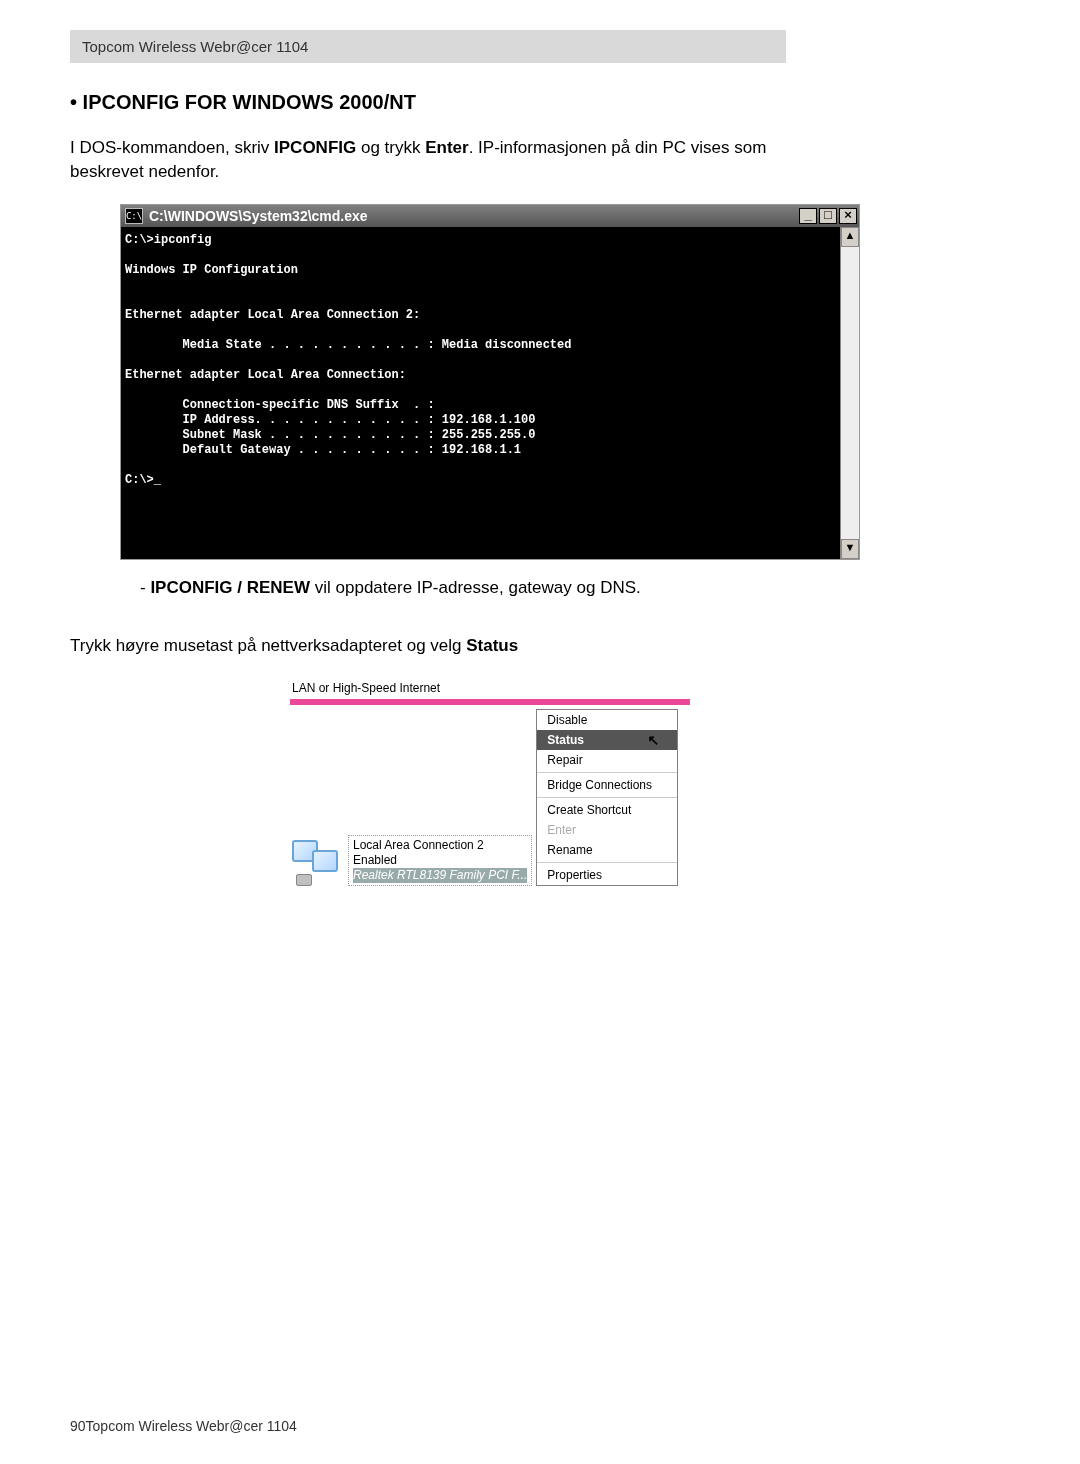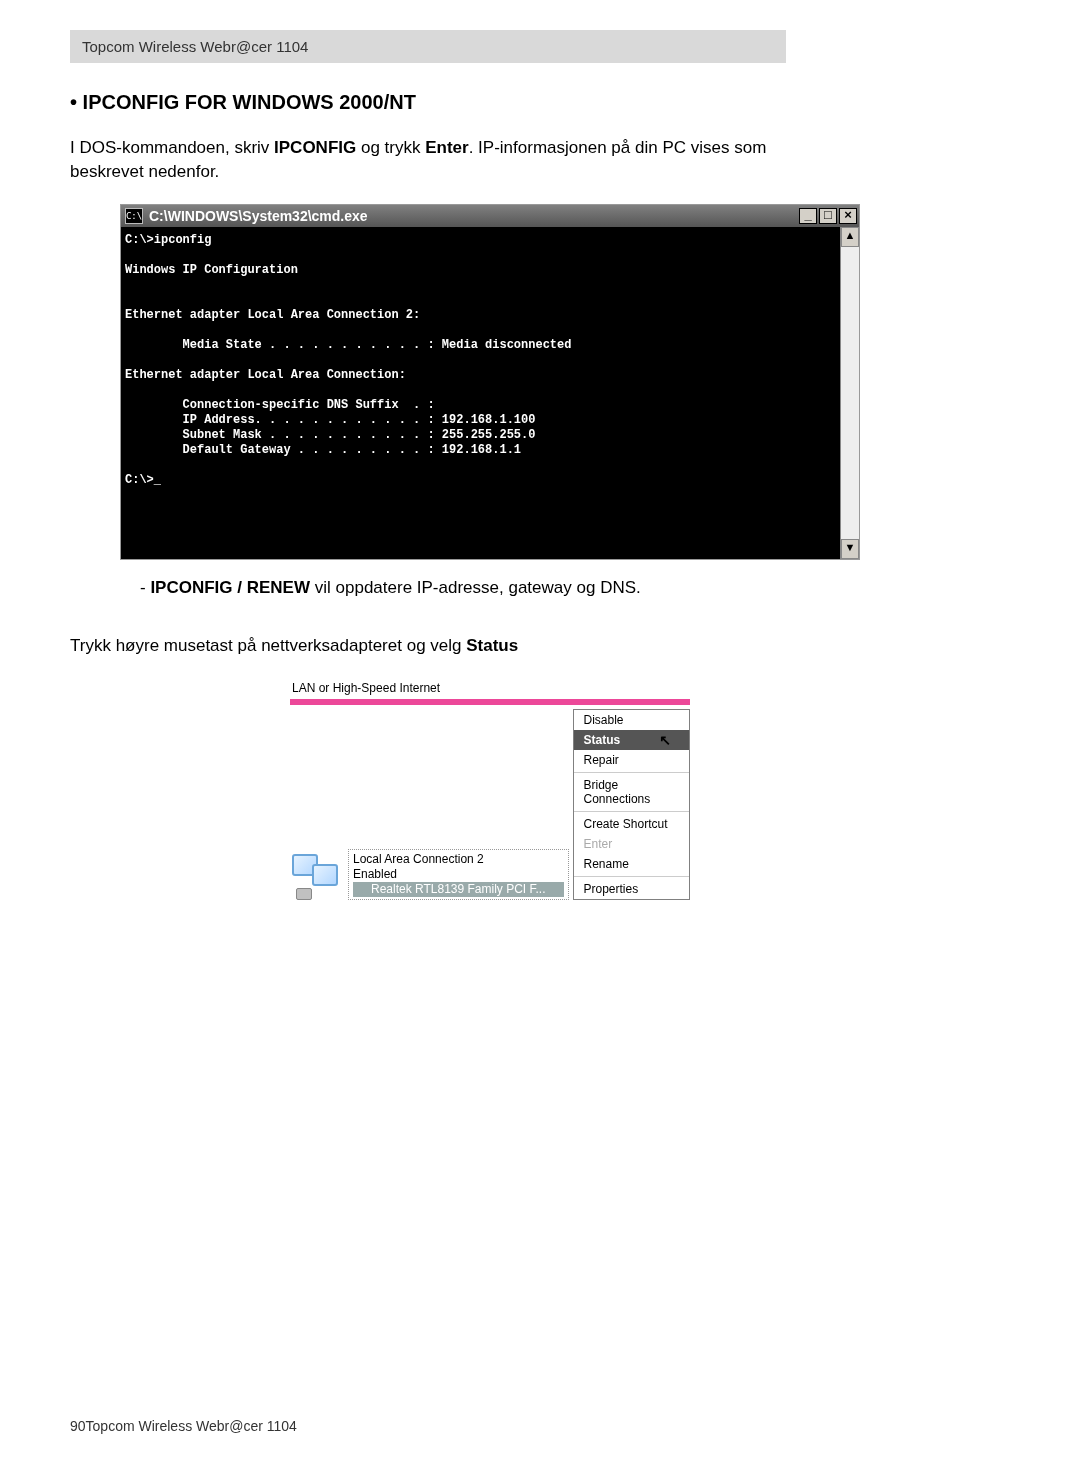--- a/index.html
+++ b/index.html
@@ -164,21 +164,21 @@
     border-radius: 2px;
   }
   .conn-info {
     border: 1px dotted #999;
     padding: 2px 4px;
     background: #fff;
     line-height: 1.25;
     white-space: nowrap;
   }
   .conn-info .c1 { display:block; }
-  .conn-info .sel { background:#9aa; color:#fff; padding:0 18px; }
+  .conn-info .sel { background:#9aa; color:#fff; padding:0 0;font-style:italic; }
 
   .ctx-menu {
     width: 140px;
     border: 1px solid #808080;
     background: #fff;
     font-family: Liberation Sans, sans-serif;
     font-size: 12px;
     margin-left: 4px;
     margin-top: -6px;
   }

